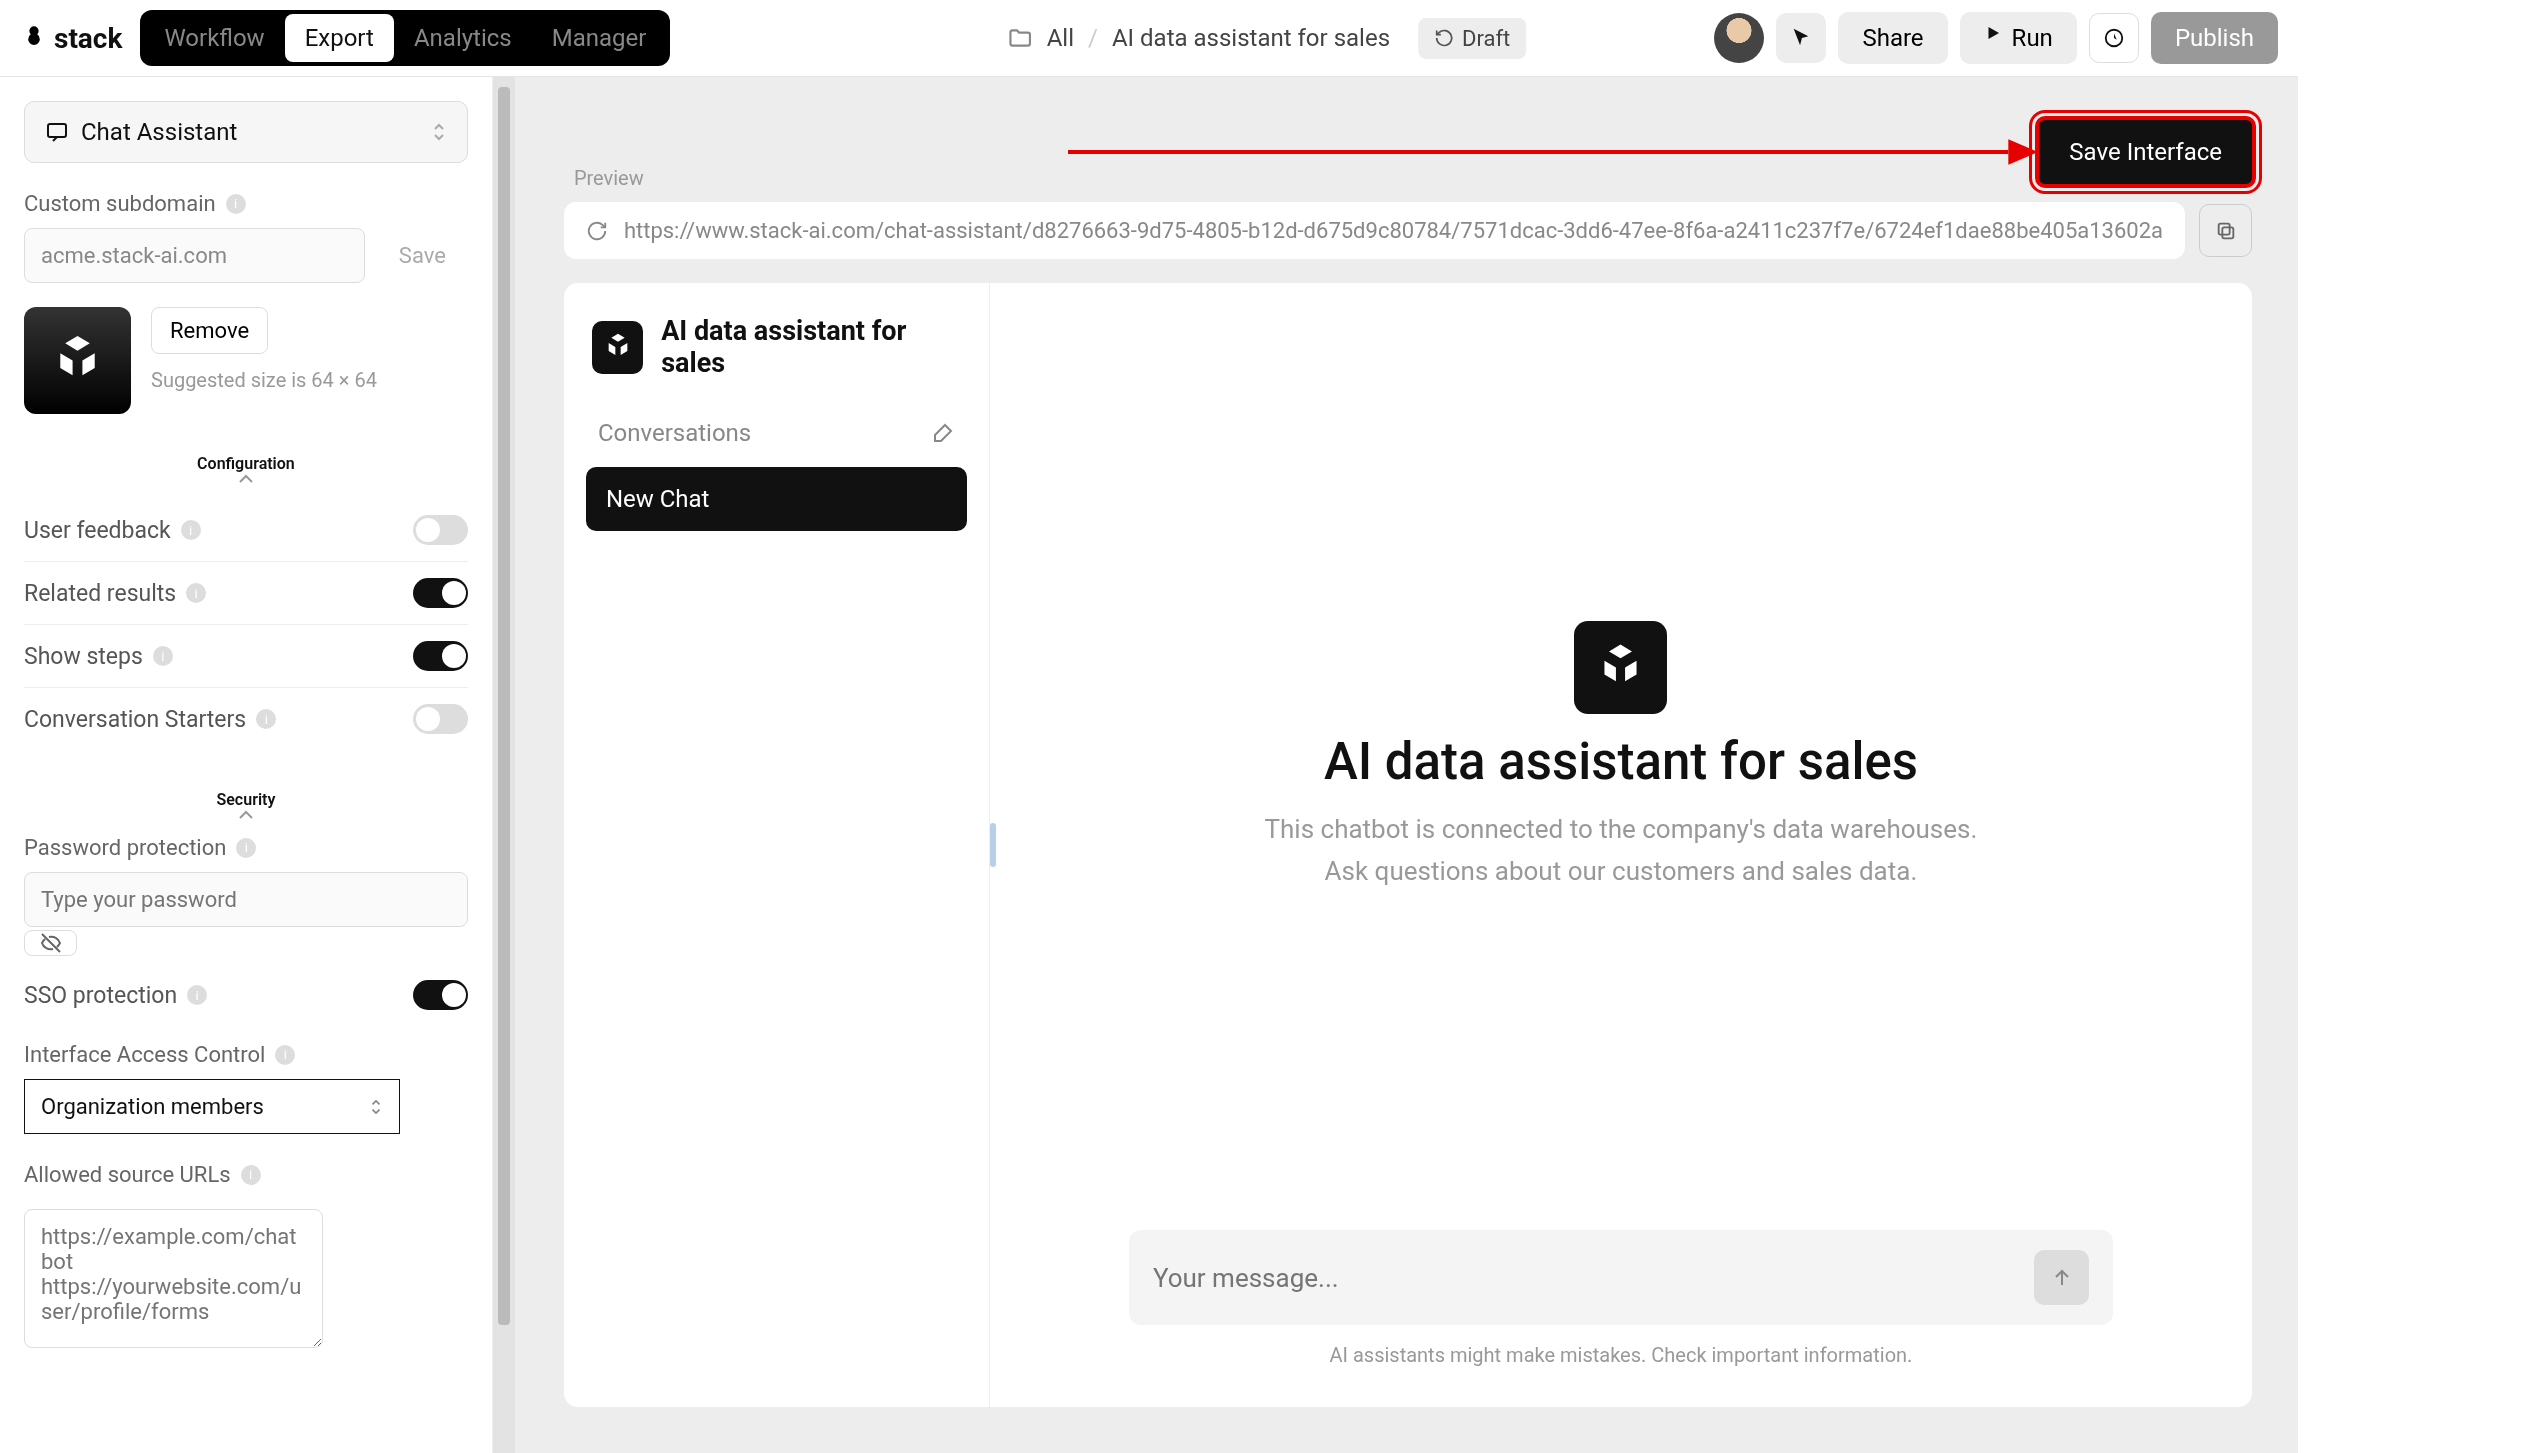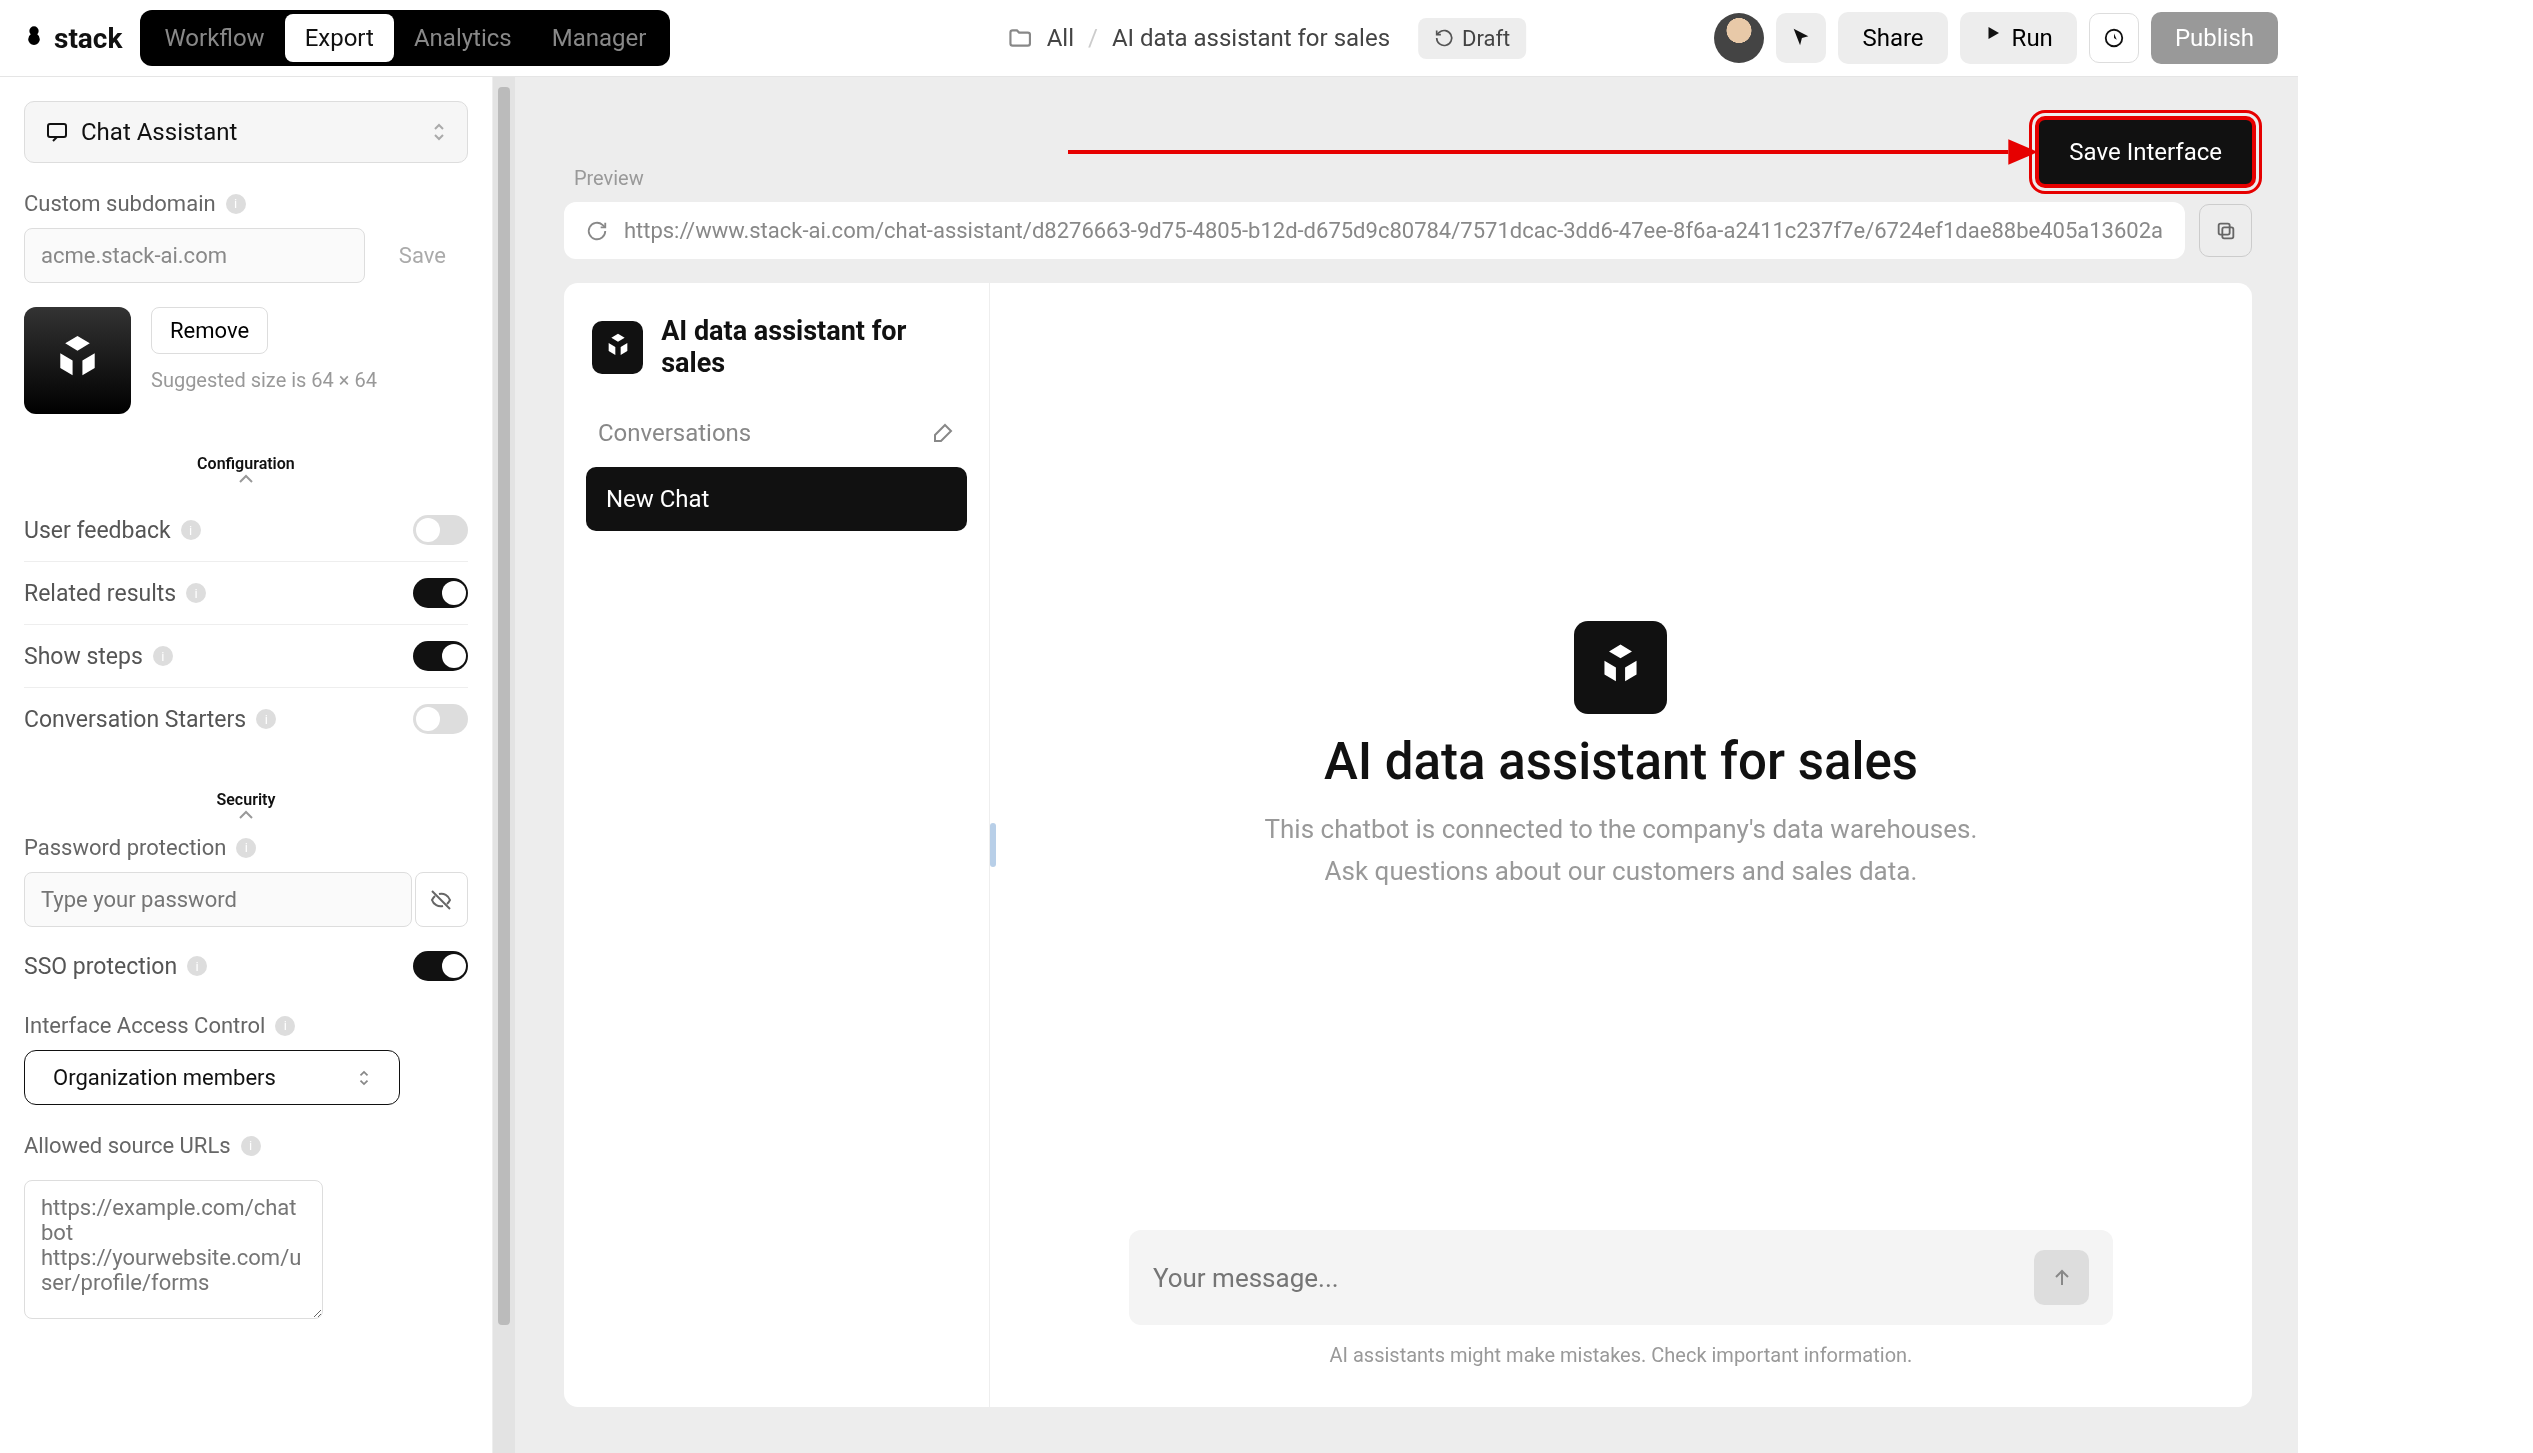--- a/index.html
+++ b/index.html
@@ -43,23 +43,23 @@
 .hint { color: #999; font-size: 20px; }
 .section-head { display: flex; align-items: center; justify-content: space-between; font-weight: 600; font-size: 16px; margin: 18px 0 14px; cursor: pointer; flex-direction: column; }
 .section-head .chev { color: #999; }
 .toggle-row { display: flex; align-items: center; padding: 16px 0; border-bottom: 1px solid #eee; }
 .toggle-row:last-child { border-bottom: none; }
 .toggle-row .lbl { color: #555; font-size: 23px; }
 .toggle { margin-left: auto; width: 55px; height: 30px; background: #ddd; border-radius: 15px; position: relative; cursor: pointer; }
 .toggle::after { content: ''; position: absolute; width: 24px; height: 24px; background: #fff; border-radius: 50%; top: 3px; left: 3px; transition: .2s; }
 .toggle.on { background: #111; }
 .toggle.on::after { left: 29px; }
-.pw-row { display: flex; gap: 3px; margin: 12px 0 24px; }
+.pw-row { display: flex; gap: 3px; margin: 12px 0 24px; flex-direction: column; }
 .eye-btn { border: 1px solid #ddd; border-radius: 8px; width: 53px; display: flex; align-items: center; justify-content: center; background: #fff; }
-.iac-select { border: 1.5px solid #111; border-radius: 12px; padding: 14px 28px; margin-top: 10px; display: flex; align-items: center; font-size: 22px; width: 376px; }
+.iac-select { border: 1.5px solid #111; border-radius: 0; padding: 14px 16px; margin-top: 10px; display: flex; align-items: center; font-size: 22px; width: 376px; }
 .iac-select .chev { margin-left: auto; color: #888; }
 .urls-area { border: 1px solid #ddd; border-radius: 8px; padding: 14px 16px; font-size: 22px; color: #888; height: 139px; margin-top: 10px; resize: both; overflow: auto; }
 
 
 .main { flex: 1; background: #ededed; display: flex; flex-direction: column; position: relative; }
 .scrollbar-track { position: absolute; left: 0; top: 0; bottom: 0; width: 22px; background: #e3e3e3; }
 .scrollbar-thumb { background: #bbb; width: 12px; margin-left: 5px; border-radius: 4px; }
 .save-interface-wrap { position: absolute; right: 42px; top: 39px; display: flex; align-items: center; }
 .red-arrow { position: absolute; right: 218px; top: 50%; transform: translateY(-50%); }
 .save-interface-btn { background: #111; color: #fff; padding: 18px 30px; border-radius: 10px; font-size: 24px; border: 4px solid #e60000; outline: 3px solid #e60000; outline-offset: 3px; }

